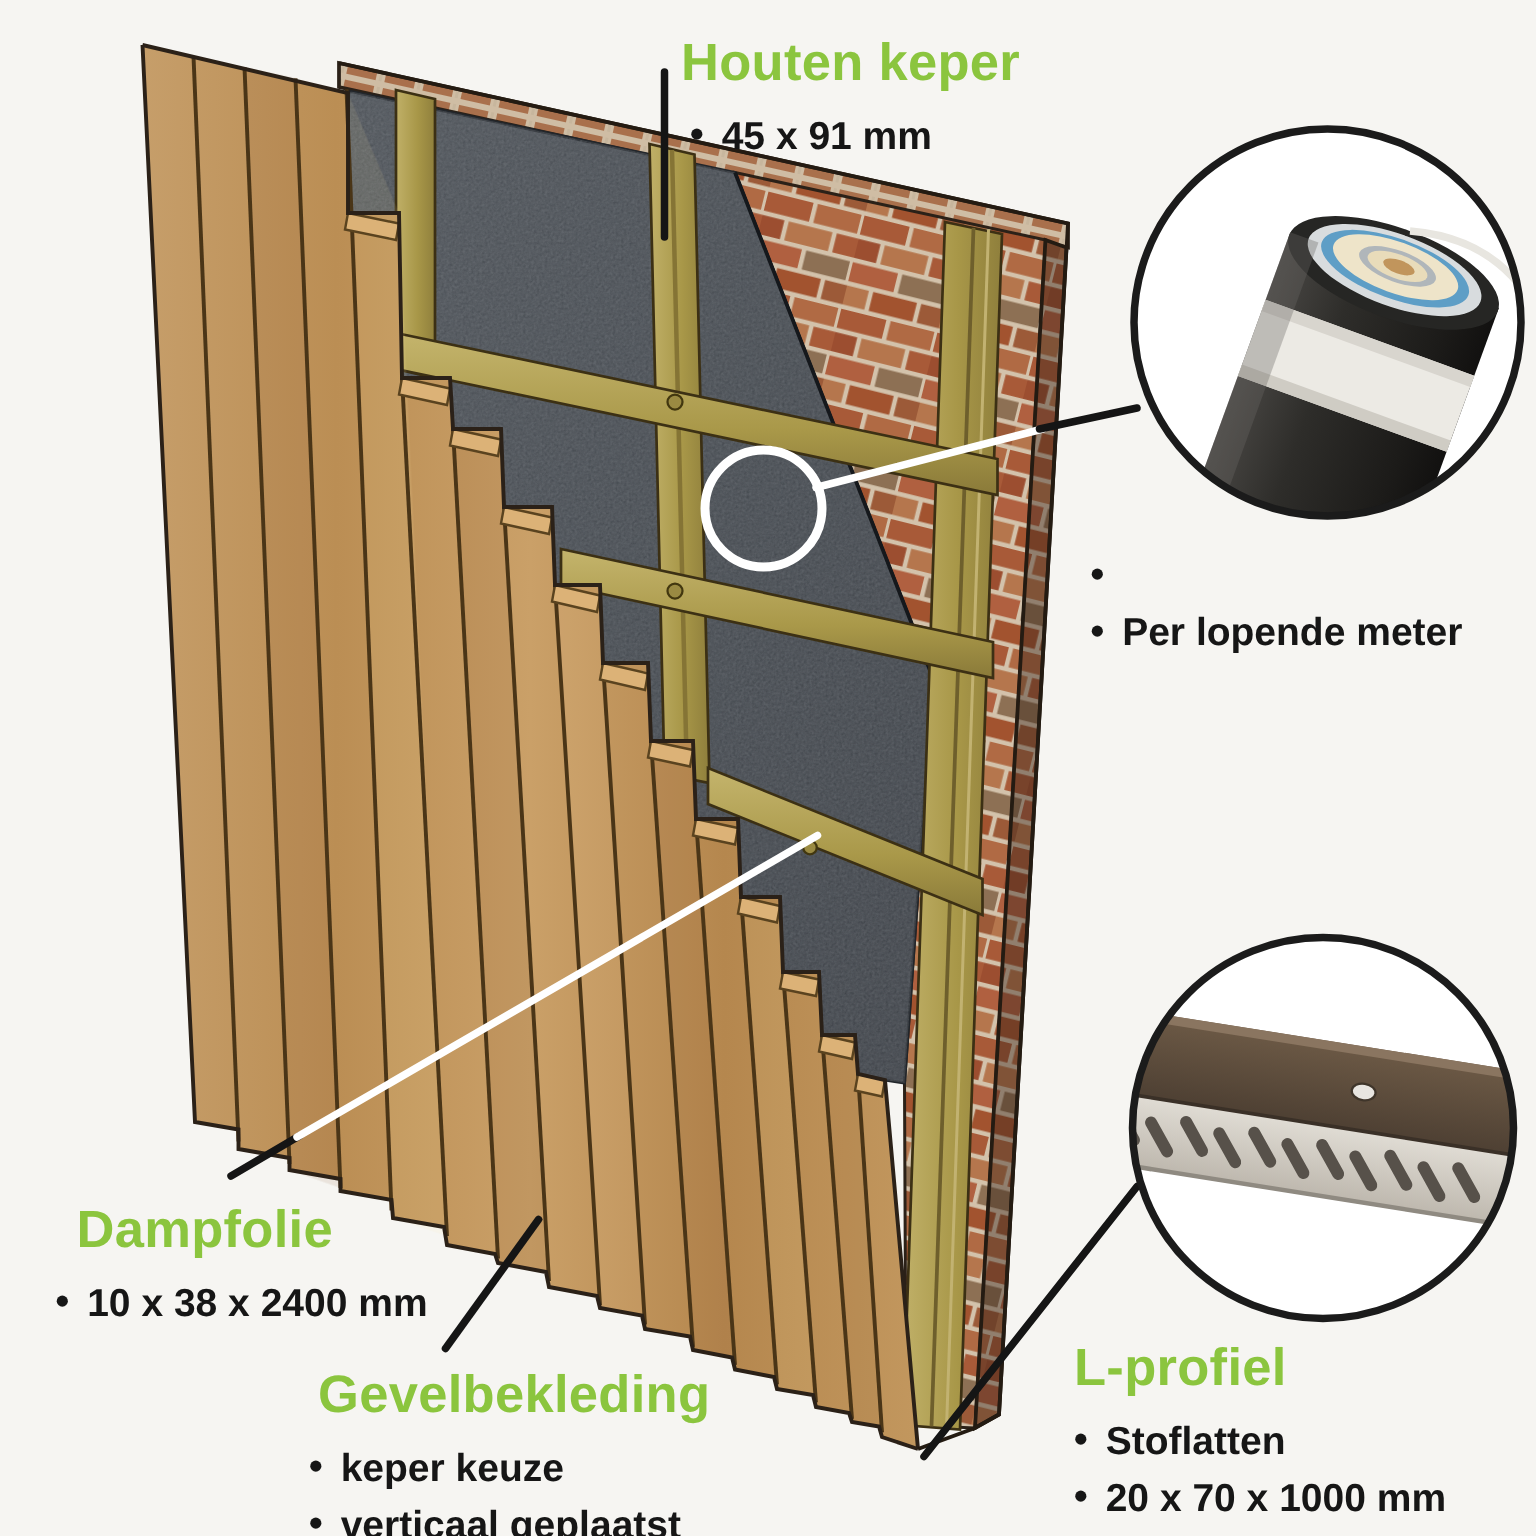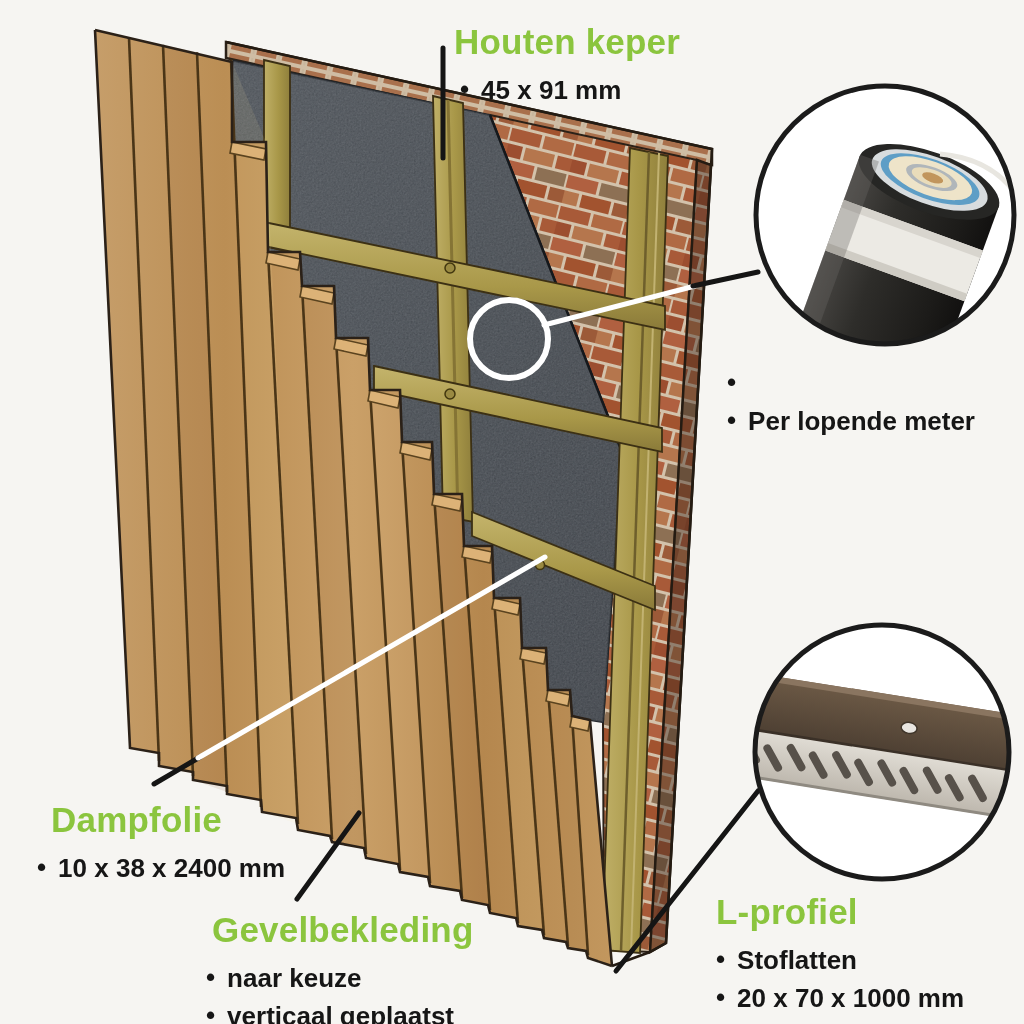--- a/index.html
+++ b/index.html
@@ -295,21 +295,21 @@
       <span>10 x 38 x 2400 mm</span>
     </div>
   </div>
 </div>
 
 <div class="label" id="lbl-gevelbekleding">
   <h2>Gevelbekleding</h2>
   <div class="rows">
     <div class="row">
       <span class="dot">•</span>
-      <span>naar keuze</span>
+      <span>keper keuze</span>
     </div>
     <div class="row">
       <span class="dot">•</span>
       <span>verticaal geplaatst</span>
     </div>
   </div>
 </div>
 
 <div class="label" id="lbl-l-profiel">
   <h2>L-profiel</h2>

